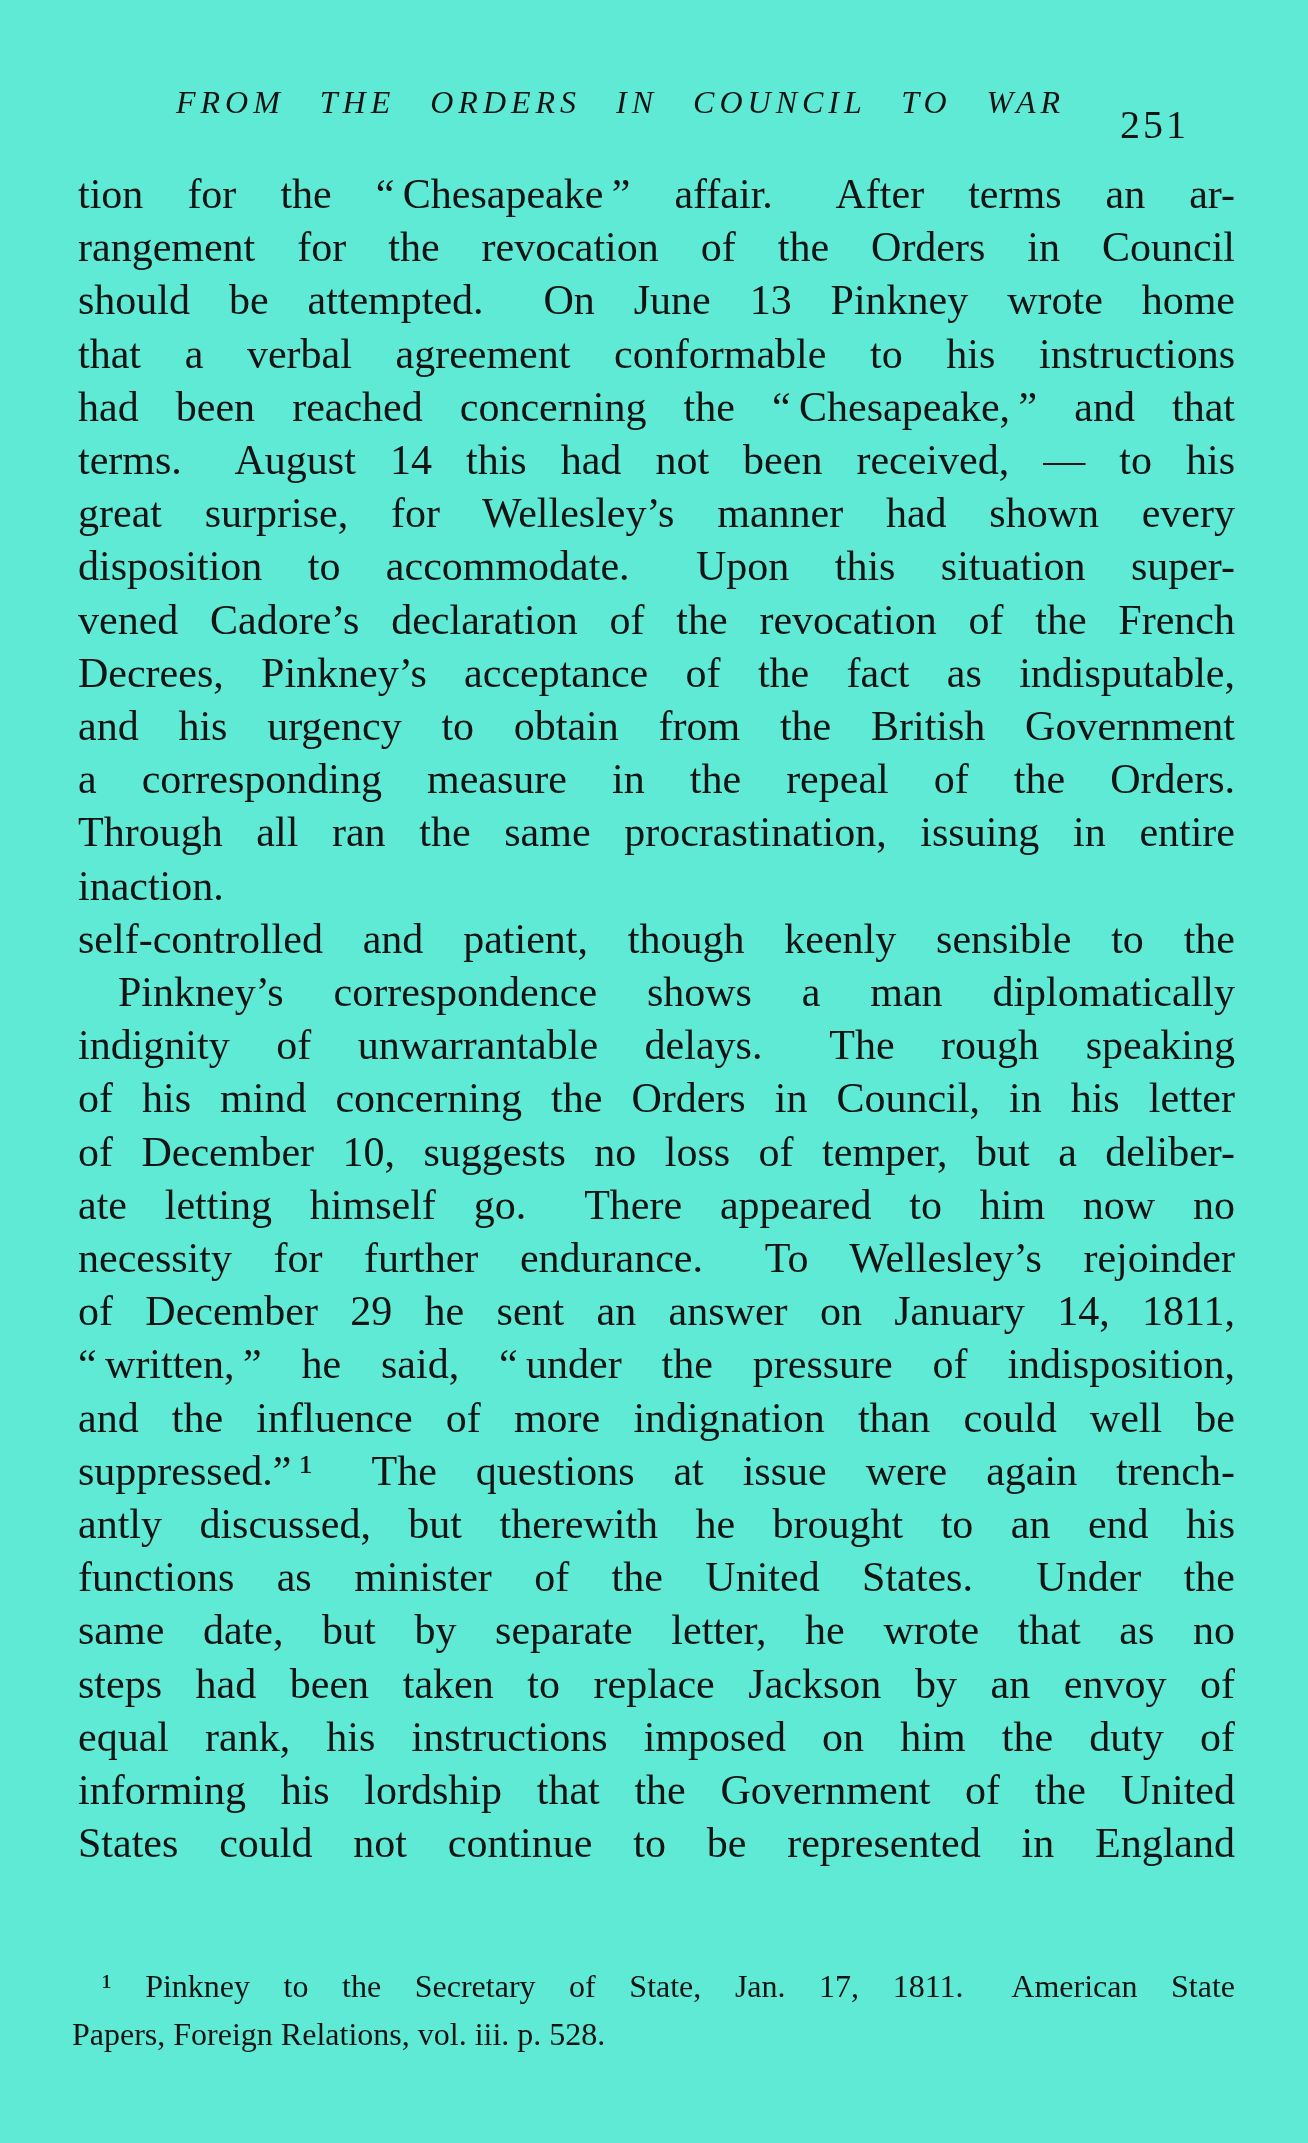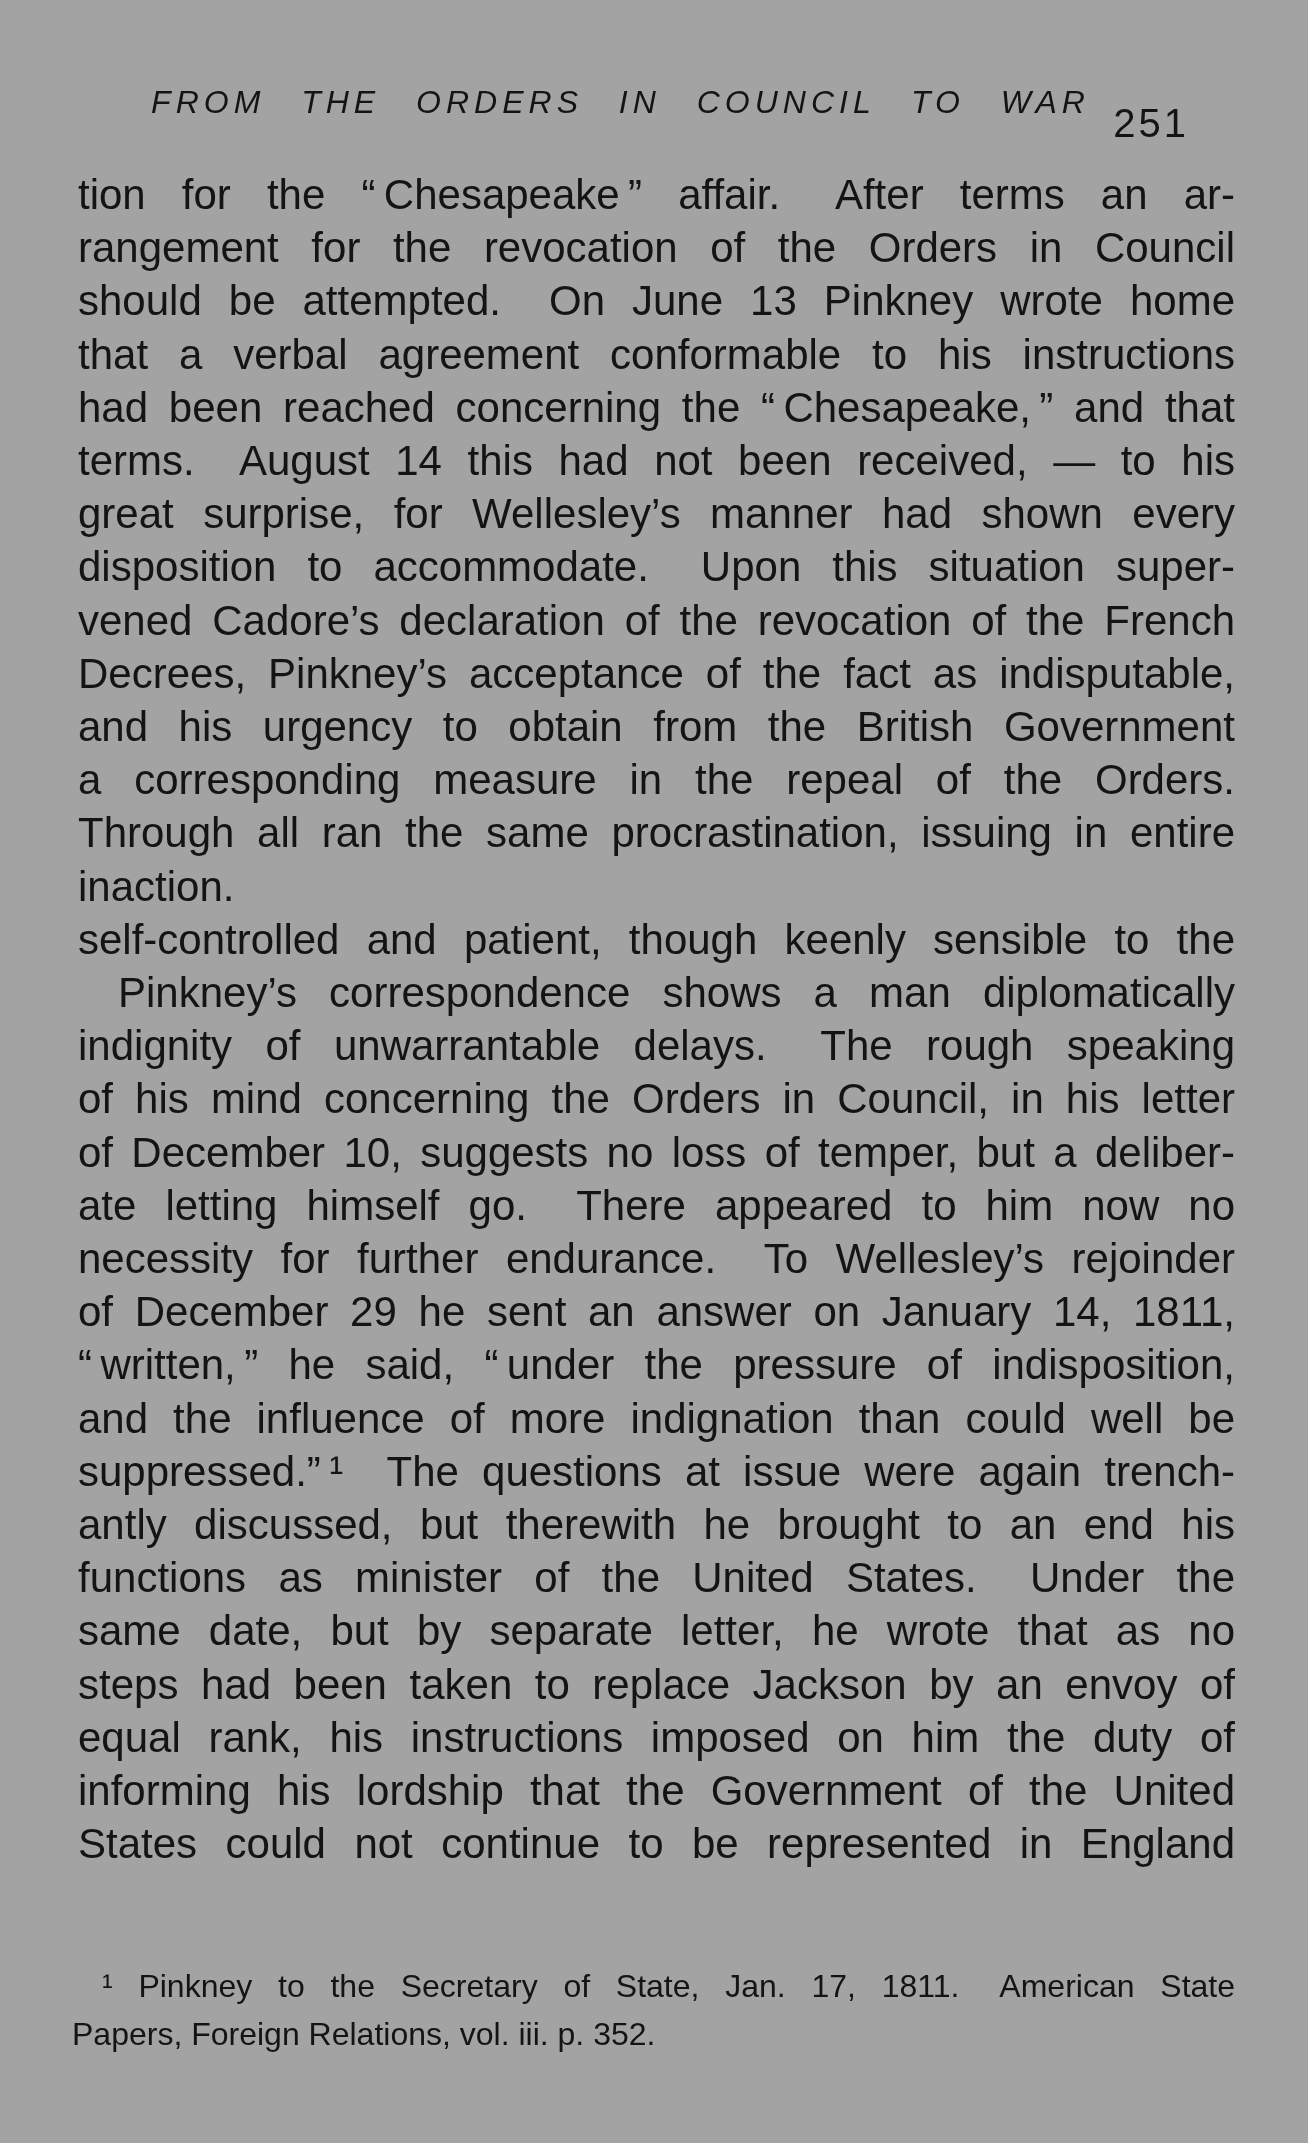--- a/index.html
+++ b/index.html
@@ -4,23 +4,23 @@
 <style>
   html, body {
     margin: 0;
     padding: 0;
     background: #e8e8e8;
   }
   .page {
     position: relative;
     width: 1308px;
     height: 2143px;
-    background: #a3a3a3;
+    background: #5eead4;
     color: #141414;
-    font-family: Liberation Sans, sans-serif;
+    font-family: Liberation Serif, serif;
     overflow: hidden;
   }
   .running-head {
     position: absolute;
     top: 84px;
     left: 78px;
     right: 73px;
     height: 46px;
     text-align: center;
   }
@@ -116,16 +116,16 @@
       <div class="line">functions as minister of the United States.  Under the</div>
       <div class="line">same date, but by separate letter, he wrote that as no</div>
       <div class="line">steps had been taken to replace Jackson by an envoy of</div>
       <div class="line">equal rank, his instructions imposed on him the duty of</div>
       <div class="line">informing his lordship that the Government of the United</div>
       <div class="line">States could not continue to be represented in England</div>
     </main>
 
   <footer class="footnote" id="footnote">
       <div class="line indent">¹ Pinkney to the Secretary of State, Jan. 17, 1811.  American State</div>
-      <div class="line flush">Papers, Foreign Relations, vol. iii. p. 352.</div>
+      <div class="line flush">Papers, Foreign Relations, vol. iii. p. 528.</div>
     </footer>
 
 </div>
 
 </body></html>

